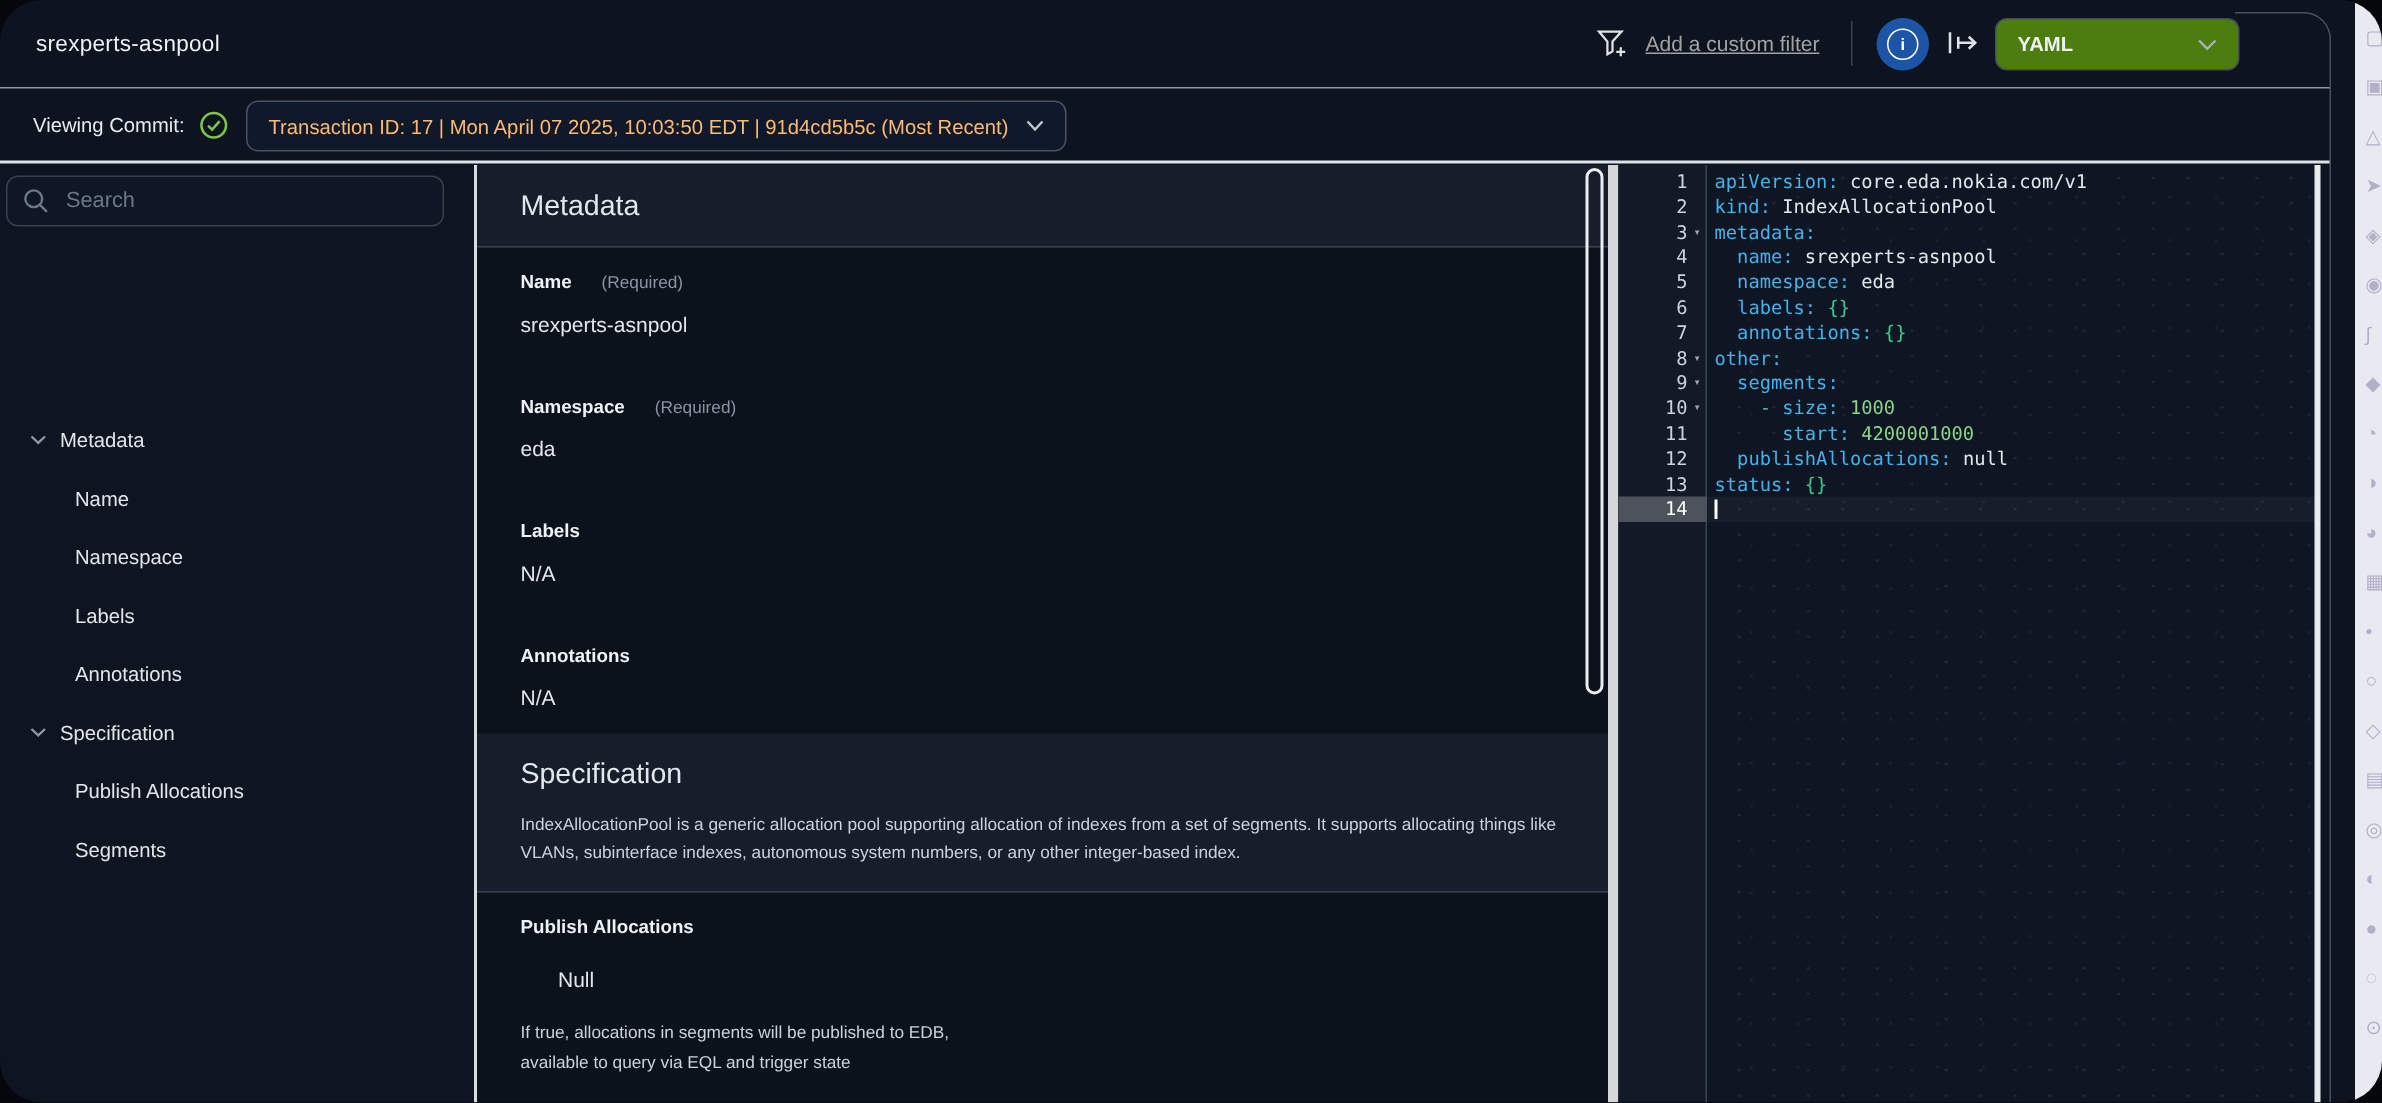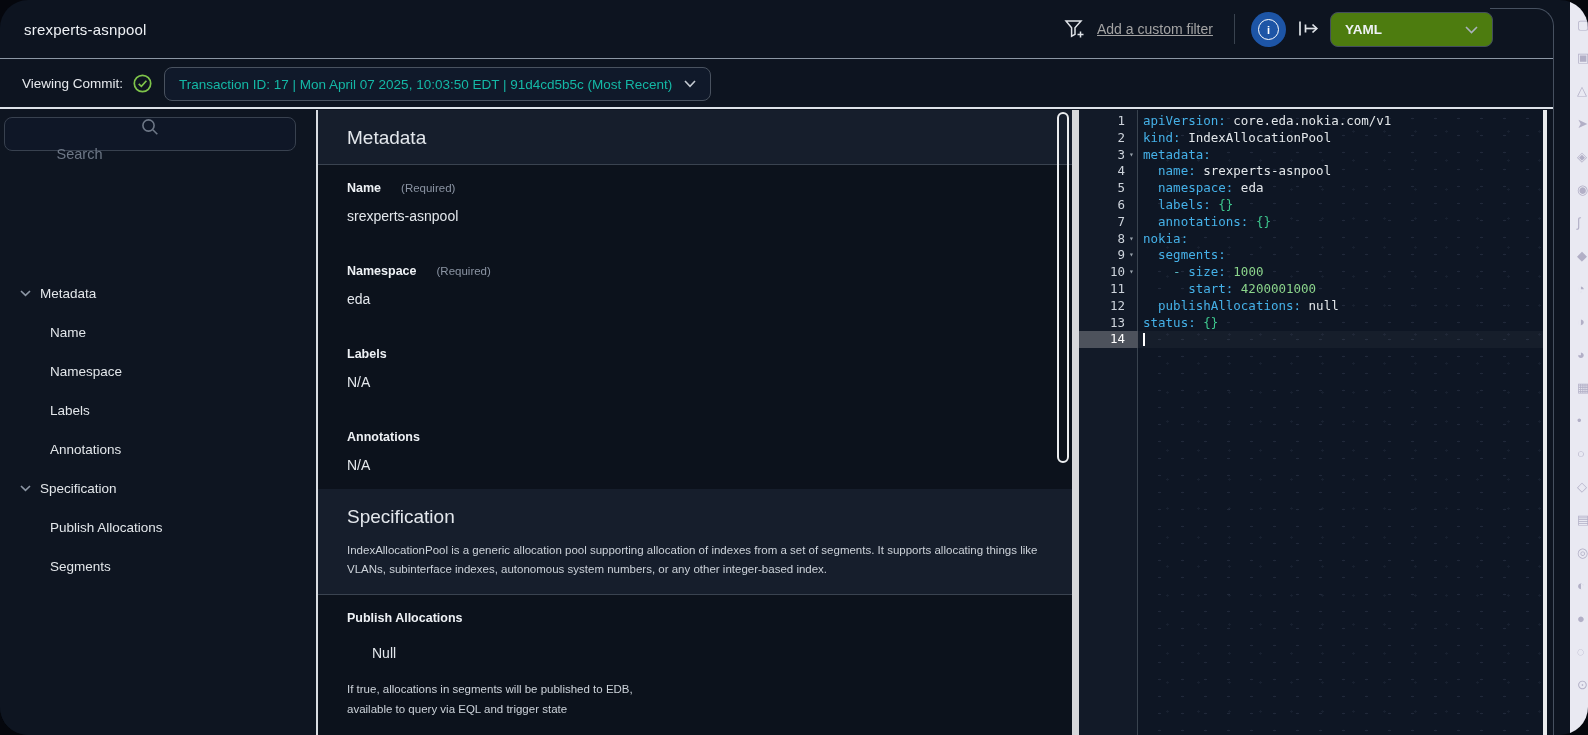--- a/index.html
+++ b/index.html
@@ -22,27 +22,27 @@
   .format-select .val{font-size:13.5px;font-weight:600;color:#eef1f5;}
   .hline1{position:absolute;left:0;top:58px;width:1554px;height:1px;background:#8c97a4;}
   .hline2{position:absolute;left:0;top:107px;width:1554px;height:2px;background:#dde2e8;}
 
   
   .vc-label{position:absolute;left:22px;top:76px;font-size:13.5px;color:#e7eaee;}
   .check-icon{position:absolute;left:133px;top:74px;}
   .txn-btn{position:absolute;left:164px;top:67px;height:34px;box-sizing:border-box;border:1px solid #49525f;
            border-radius:8px;background:#10192a;display:flex;align-items:center;gap:12px;
            padding:0 14px;cursor:pointer;}
-  .txn-btn .val{font-size:13.5px;font-weight:500;color:#14b8a6;white-space:nowrap;}
+  .txn-btn .val{font-size:13.5px;font-weight:500;color:#fdba74;white-space:nowrap;}
 
   
   .sidebar{position:absolute;left:0;top:110px;width:316px;height:625px;background:#0e1521;}
   .search-box{position:absolute;left:4px;top:7px;width:292px;height:34px;box-sizing:border-box;
               border:1px solid #38414f;border-radius:8px;background:#0f1727;display:flex;
-              align-items:center;gap:9px;padding:0 10px;flex-direction:column;}
+              align-items:center;gap:9px;padding:0 10px;}
   .search-box input{flex:1;background:transparent;border:none;outline:none;color:#dfe3e8;
                     font-size:14.5px;font-family:"Liberation Sans",sans-serif;}
   .search-box input::placeholder{color:#6d7786;}
   .tree{position:absolute;left:0;top:150px;width:316px;padding-top:14px;}
   .tree-row{height:39px;display:flex;align-items:center;font-size:13.5px;color:#e2e6ea;cursor:pointer;}
   .tree-parent{padding-left:20px;gap:9px;}
   .tree-child{padding-left:50px;}
 
   
   .panel{position:absolute;left:316px;top:110px;width:756px;height:625px;box-sizing:border-box;
@@ -287,21 +287,21 @@
             <span class="ed-num">7</span>
             <span class="ed-fold"></span>
           </div>
           <div class="ed-code"><span class="tk-plain">  </span><span class="tk-key">annotations:</span><span class="tk-plain"> </span><span class="tk-brace">{}</span></div>
         </div>
         <div class="ed-line">
           <div class="ed-gutter">
             <span class="ed-num">8</span>
             <span class="ed-fold">▾</span>
           </div>
-          <div class="ed-code"><span class="tk-key">nokia:</span></div>
+          <div class="ed-code"><span class="tk-key">other:</span></div>
         </div>
         <div class="ed-line">
           <div class="ed-gutter">
             <span class="ed-num">9</span>
             <span class="ed-fold">▾</span>
           </div>
           <div class="ed-code"><span class="tk-plain">  </span><span class="tk-key">segments:</span></div>
         </div>
         <div class="ed-line">
           <div class="ed-gutter">

